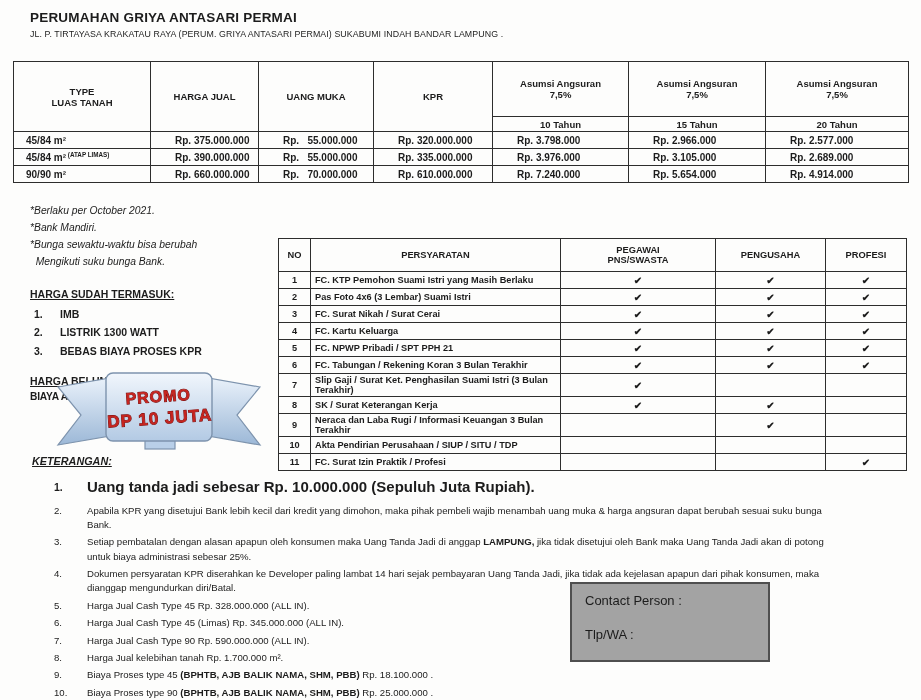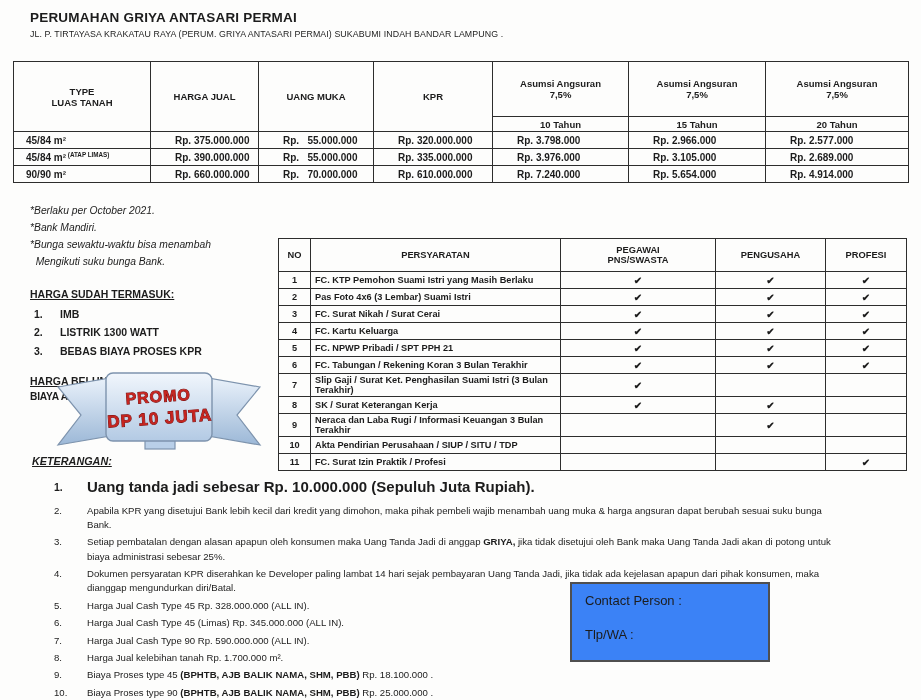--- a/index.html
+++ b/index.html
@@ -72,21 +72,21 @@
   .seg-bold { font-weight:bold; }
   .ket-item-big { font-size:15px; font-weight:bold; margin:1px 0 5px 0; }
   .ket-item-big .ket-num { font-size:10.5px; font-weight:bold; padding-top:4px; }
   .ket-item-big .ket-text { width:800px; }
 
   
   .contact-box {
     position:absolute; left:570px; top:582px; width:200px; height:80px;
     border:2px solid #4f4f4f; box-sizing:border-box;
     padding:9px 13px; font-size:13px;
-    display:flex; flex-direction:column; gap:19px; background:#3b82f6;
+    display:flex; flex-direction:column; gap:19px; background:#a3a3a3;
   }
 </style>
 </head>
 <body>
 
 <div class="page">
 
   <header class="header">
     <h1 class="title">PERUMAHAN GRIYA ANTASARI PERMAI</h1>
     <div class="subtitle">JL. P. TIRTAYASA KRAKATAU RAYA (PERUM. GRIYA ANTASARI PERMAI) SUKABUMI INDAH BANDAR LAMPUNG .</div>
@@ -147,21 +147,21 @@
           <td class="money">Rp.   70.000.000</td>
           <td class="money">Rp. 610.000.000</td>
           <td class="money">Rp. 7.240.000</td>
           <td class="money">Rp. 5.654.000</td>
           <td class="money">Rp. 4.914.000</td>
         </tr>
       </tbody>
   </table>
 
   <aside class="notes">
-    <div class="asterisks"><div>*Berlaku per October 2021.</div><div>*Bank Mandiri.</div><div>*Bunga sewaktu-waktu bisa menambah</div><div>  Mengikuti suku bunga Bank.</div></div>
+    <div class="asterisks"><div>*Berlaku per October 2021.</div><div>*Bank Mandiri.</div><div>*Bunga sewaktu-waktu bisa berubah</div><div>  Mengikuti suku bunga Bank.</div></div>
     <div class="included">
       <div class="note-heading">HARGA SUDAH TERMASUK:</div>
       <ol>
           <li>
             <span class="inc-num">1.</span>
             <span>IMB</span>
           </li>
           <li>
             <span class="inc-num">2.</span>
             <span>LISTRIK 1300 WATT</span>
@@ -306,21 +306,21 @@
         <div class="ket-item ket-item-big">
           <span class="ket-num">1.</span>
           <div class="ket-text"><span class="seg-bold">Uang tanda jadi sebesar Rp. 10.000.000 (Sepuluh Juta Rupiah).</span></div>
         </div>
         <div class="ket-item">
           <span class="ket-num">2.</span>
           <div class="ket-text"><span>Apabila KPR yang disetujui Bank lebih kecil dari kredit yang dimohon, maka pihak pembeli wajib menambah uang muka &amp; harga angsuran dapat berubah sesuai suku bunga Bank.</span></div>
         </div>
         <div class="ket-item">
           <span class="ket-num">3.</span>
-          <div class="ket-text"><span>Setiap pembatalan dengan alasan apapun oleh konsumen maka Uang Tanda Jadi di anggap </span><span class="seg-bold">GRIYA,</span><span> jika tidak disetujui oleh Bank maka Uang Tanda Jadi akan di potong untuk biaya administrasi sebesar 25%.</span></div>
+          <div class="ket-text"><span>Setiap pembatalan dengan alasan apapun oleh konsumen maka Uang Tanda Jadi di anggap </span><span class="seg-bold">LAMPUNG,</span><span> jika tidak disetujui oleh Bank maka Uang Tanda Jadi akan di potong untuk biaya administrasi sebesar 25%.</span></div>
         </div>
         <div class="ket-item">
           <span class="ket-num">4.</span>
           <div class="ket-text"><span>Dokumen persyaratan KPR diserahkan ke Developer paling lambat 14 hari sejak pembayaran Uang Tanda Jadi, jika tidak ada kejelasan apapun dari pihak konsumen, maka dianggap mengundurkan diri/Batal.</span></div>
         </div>
         <div class="ket-item">
           <span class="ket-num">5.</span>
           <div class="ket-text"><span>Harga Jual Cash Type 45 Rp. 328.000.000 (ALL IN).</span></div>
         </div>
         <div class="ket-item">

